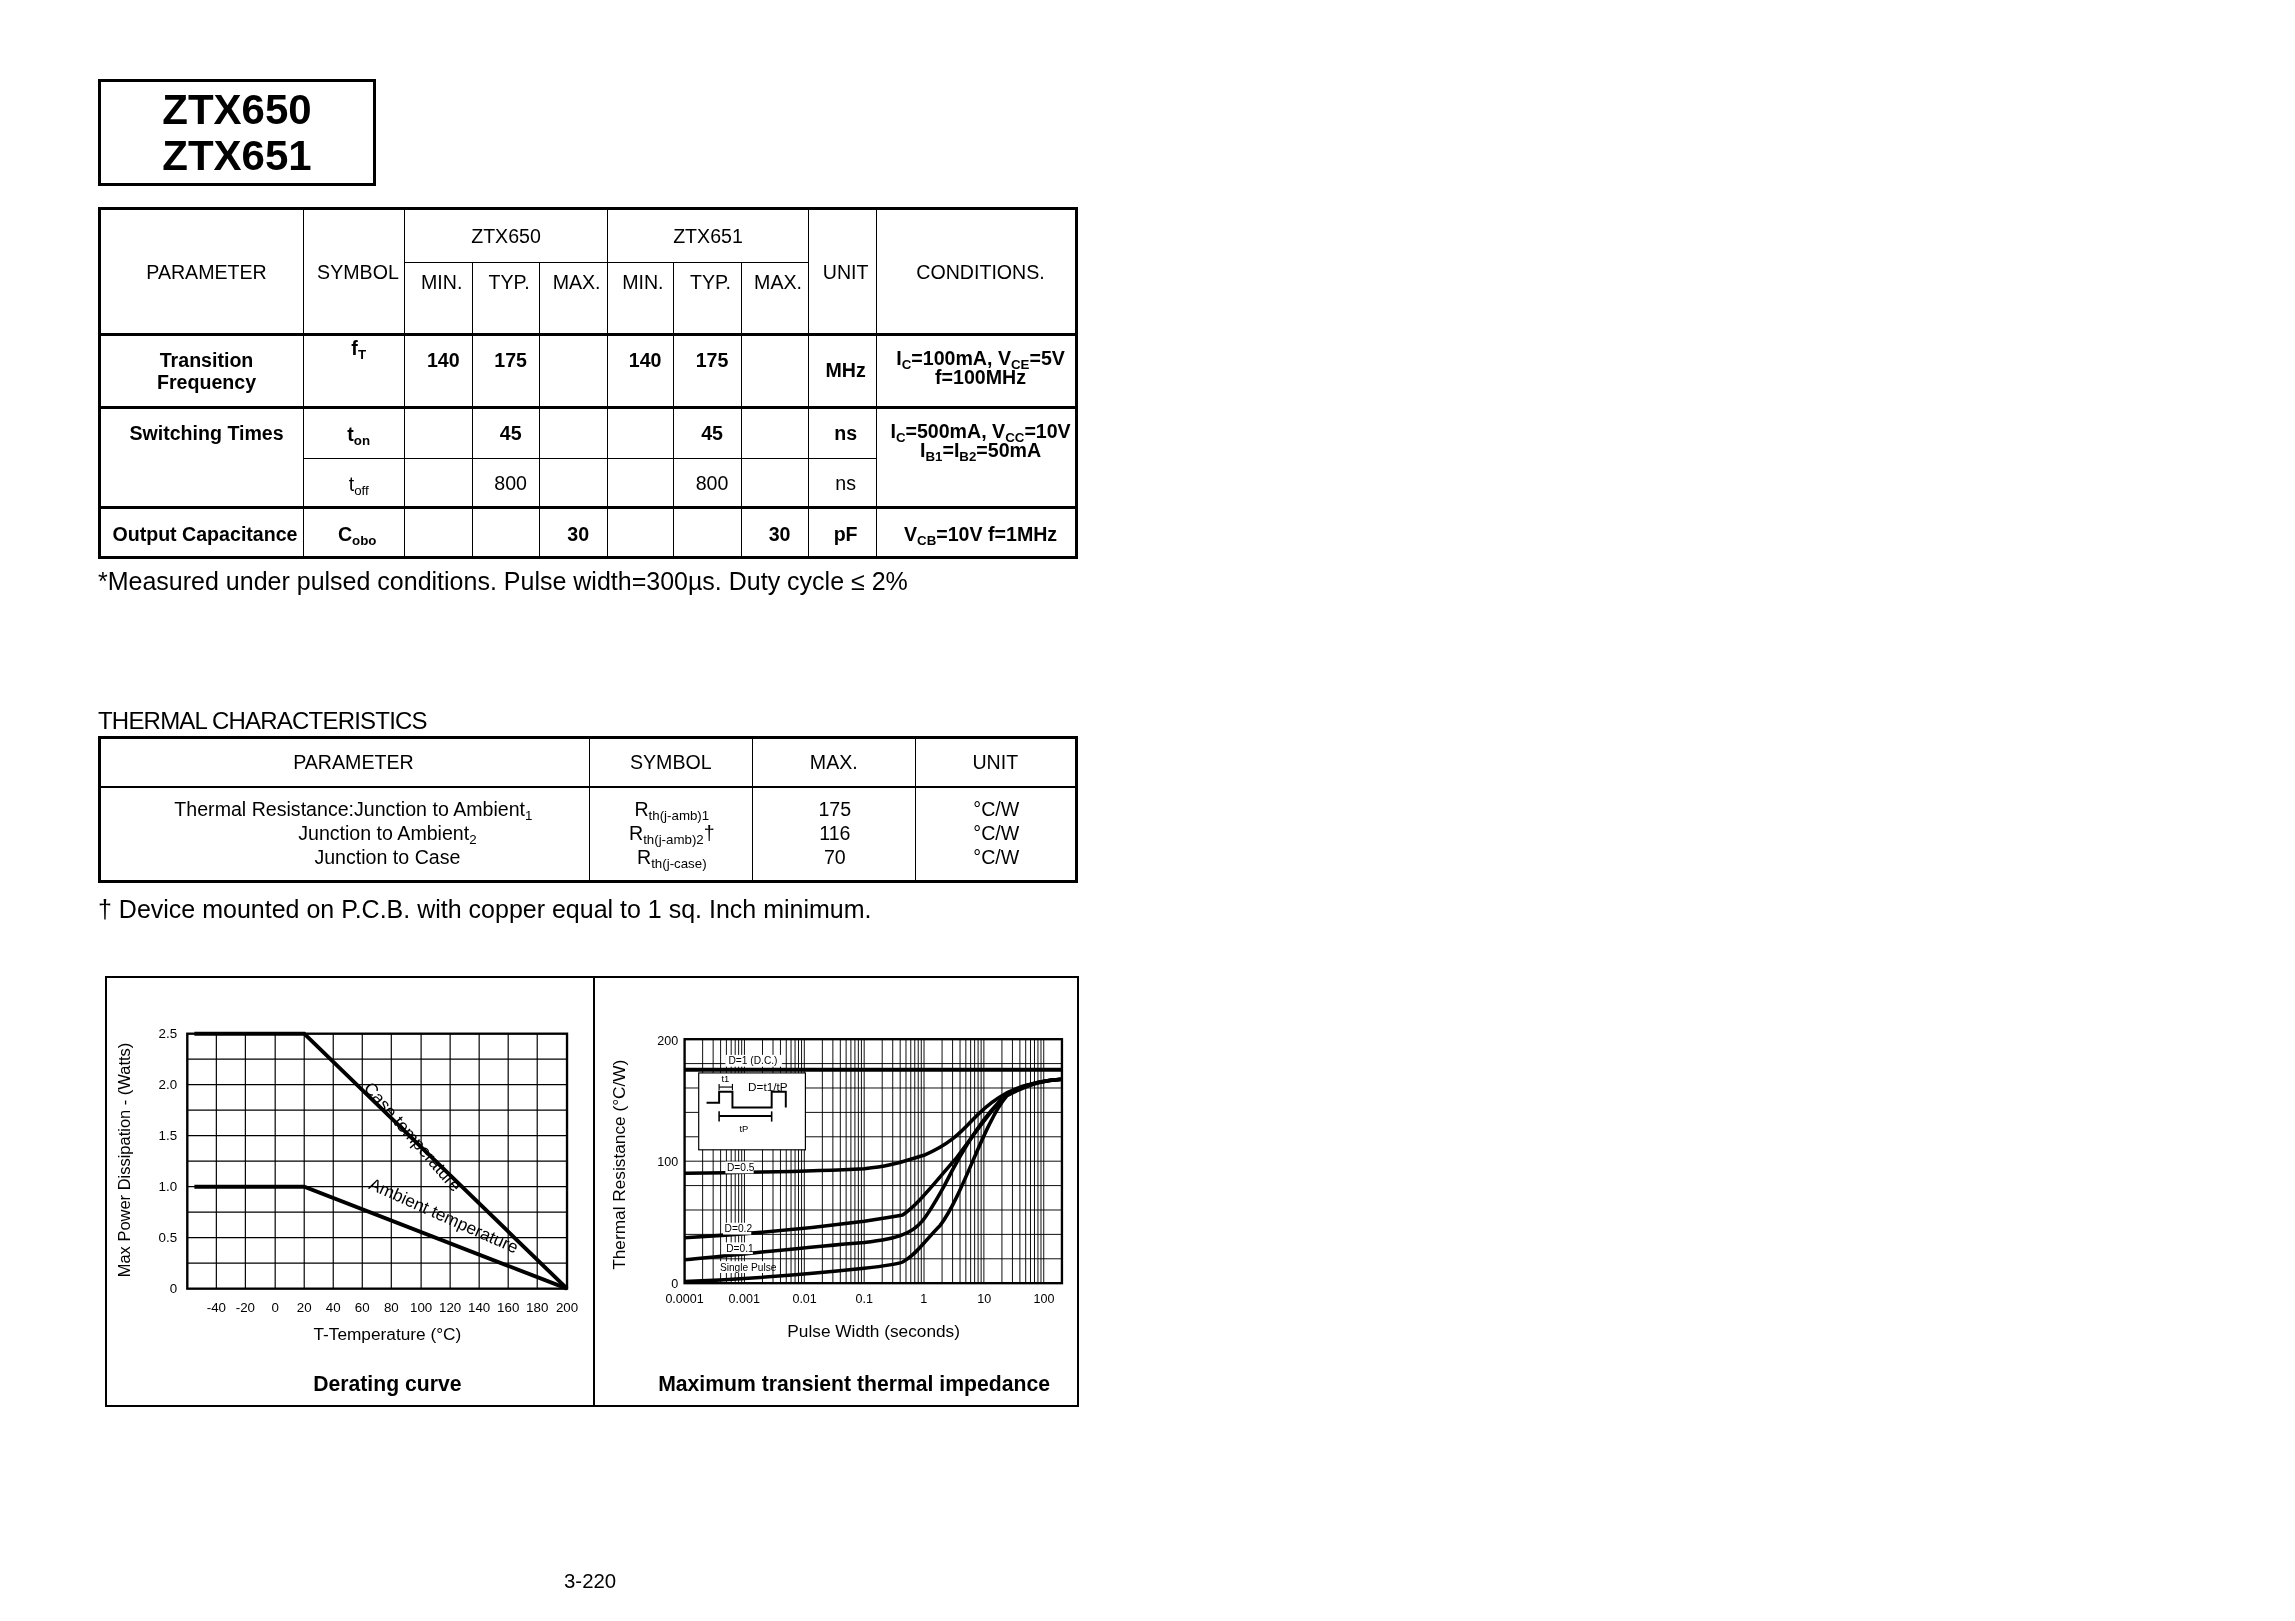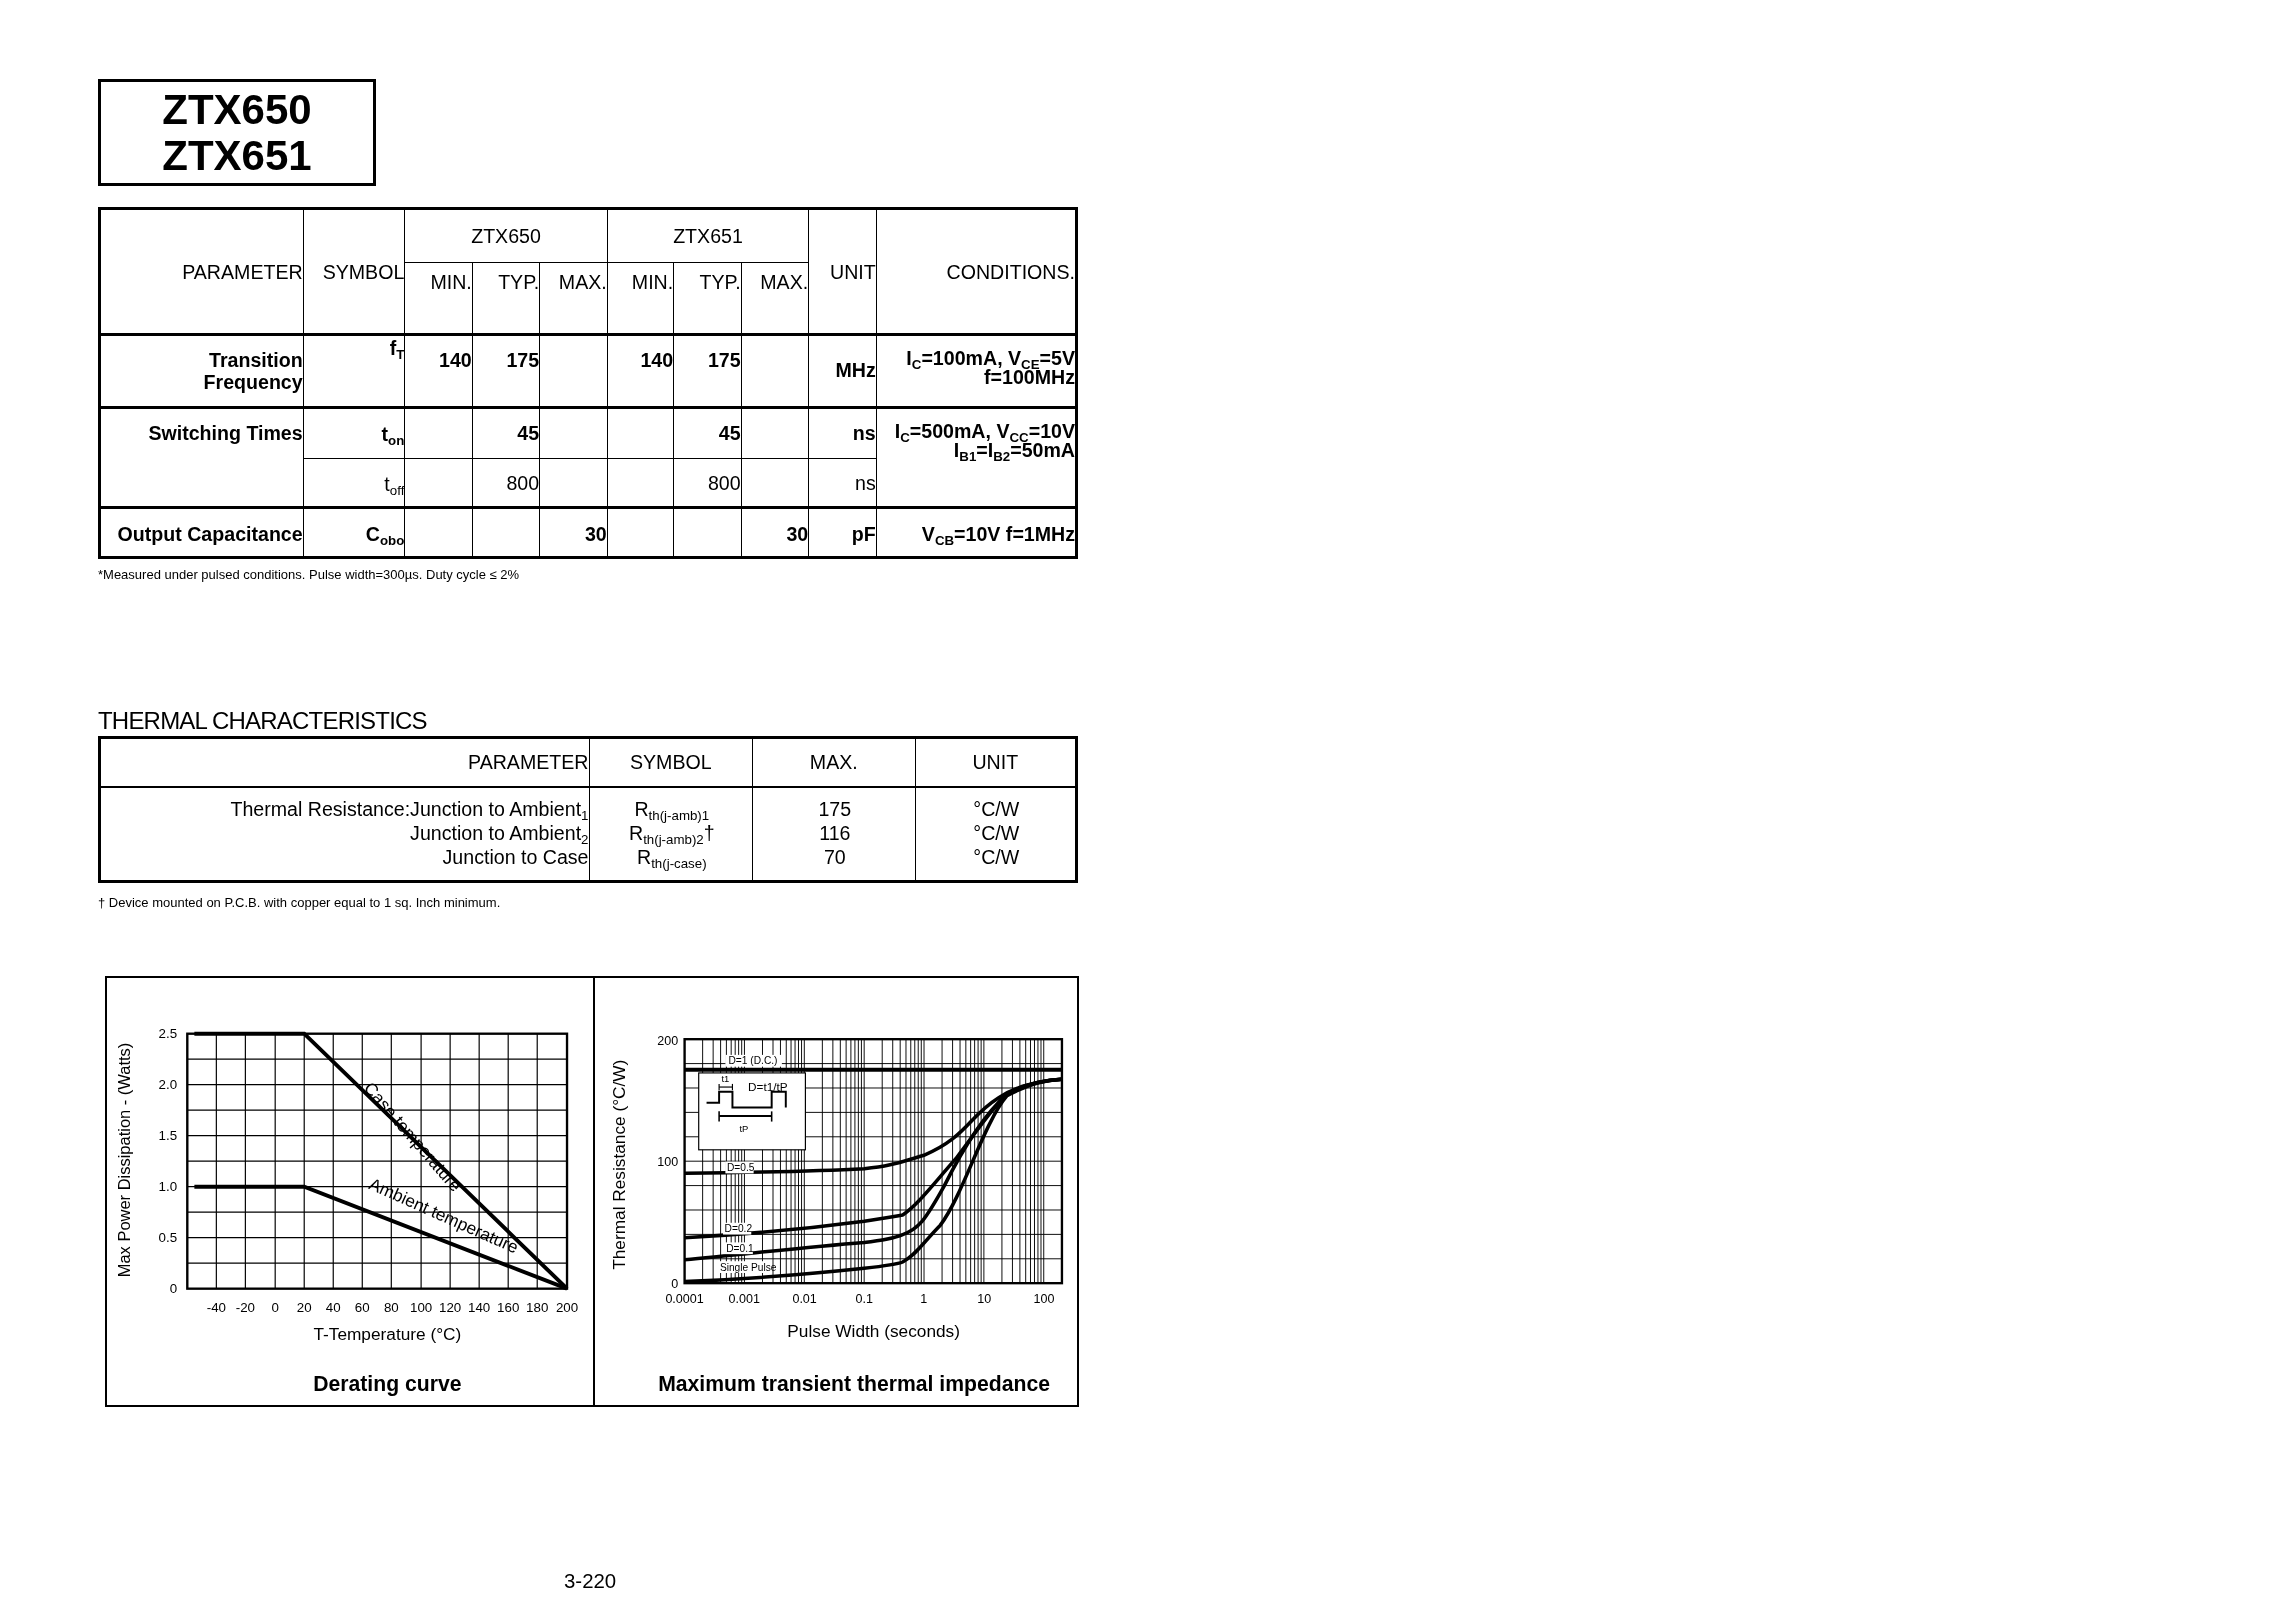--- a/index.html
+++ b/index.html
@@ -5,28 +5,28 @@
   html, body { margin:0; padding:0; background:#ffffff; }
   body { width:2295px; height:1622px; position:relative; overflow:hidden;
          font-family:"Liberation Sans", sans-serif; color:#000; }
   .abs { position:absolute; }
   .title-box { left:98px; top:79px; width:278px; height:107px; border:3.1px solid #000;
                box-sizing:border-box; display:flex; flex-direction:column; align-items:center;
                justify-content:center; }
   .title-box span { font-weight:bold; font-size:42px; line-height:46px; letter-spacing:0px; }
 
   table { border-collapse:collapse; position:absolute; }
-  td, th { border:1.6px solid #000; font-weight:normal; font-size:19.6px; text-align:right;
+  td, th { border:1.6px solid #000; font-weight:normal; font-size:19.6px; text-align:center;
            vertical-align:top; padding:0 0 0 9.4px; box-sizing:border-box; line-height:22px; }
   .main { left:98px; top:207px; width:980px; border:3.9px solid #000; }
   .main td, .main th { border-width:1.6px; }
   .main .thick-top td { border-top:3.1px solid #000;font-weight:bold; }
   .main th.center { text-align:center; padding-left:0; }
   sub { font-size:13.3px; vertical-align:-3.9px; line-height:0; }
-  .note { font-size:13px; }
+  .note { font-size:25px; }
 
   .thermal { left:98px; top:736px; width:980px; border:3.9px solid #000; }
   .thermal td, .thermal th { vertical-align:middle; }
   .thermal .c { text-align:center; padding-left:2px; }
   .thermal .hdr-row th { height:49px; border-bottom:2.4px solid #000; padding-left:17.3px; }
   .thermal .hdr-row th.c { padding-left:0; }
 
   .heading { font-weight:normal; font-size:24px; letter-spacing:-0.8px; }
 
   .chart-frame { left:105px; top:976px; width:974px; height:431px; border:2.4px solid #000;

